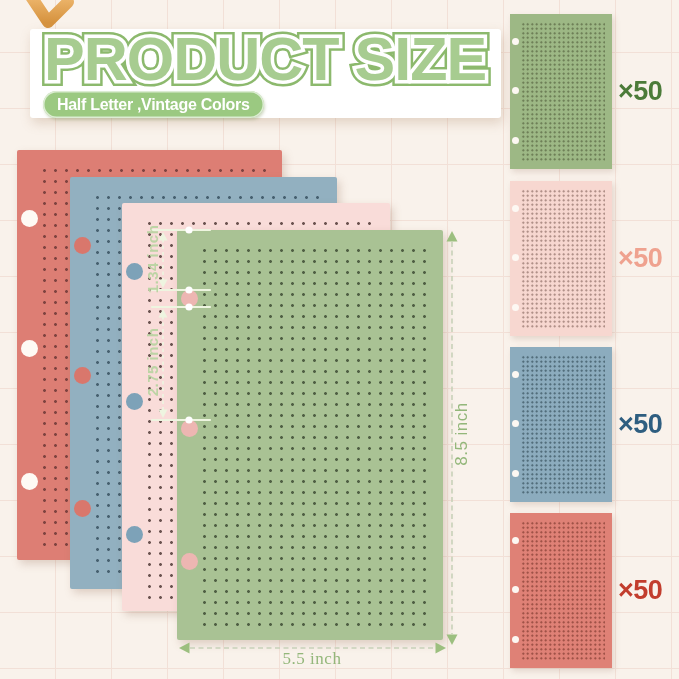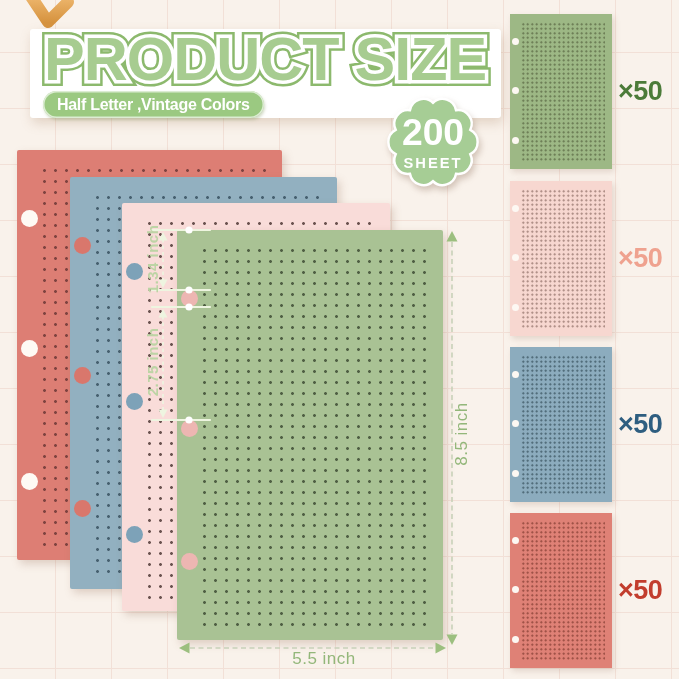--- a/index.html
+++ b/index.html
@@ -98,27 +98,20 @@
 
   <div class="banner">
     <div class="title-box">
       <span class="title-layer title-outline">PRODUCT SIZE</span>
       <span class="title-layer title-white">PRODUCT SIZE</span>
       <span class="title-layer title-fill">PRODUCT SIZE</span>
     </div>
     <div class="subtitle-pill" style="background-color: rgb(155, 201, 129);">Half Letter ,Vintage Colors</div>
   </div>
 
-  <div class="badge">
-    <svg viewBox="-53 -53 106 106" width="104" height="104">
-      <path d="M0 -40 A14 14 0 0 1 23.5 -32.4 A14 14 0 0 1 38 -12.4 A14 14 0 0 1 38 12.4 A14 14 0 0 1 23.5 32.4 A14 14 0 0 1 0 40 A14 14 0 0 1 -23.5 32.4 A14 14 0 0 1 -38 12.4 A14 14 0 0 1 -38 -12.4 A14 14 0 0 1 -23.5 -32.4 A14 14 0 0 1 0 -40 Z" stroke="#ffffff" stroke-width="2.5" style="fill: rgb(166, 205, 149);"></path>
-      <text x="0" y="3" text-anchor="middle" font-size="38">200</text>
-      <text x="0" y="27" text-anchor="middle" font-size="15" letter-spacing="2">SHEET</text>
-    </svg>
-  </div>
 
   <div class="sheet sheet-red" style="background-color: rgb(221, 126, 116);">
     <div class="dots" style="--dot: #7e4340;"></div>
     <div class="hole h1" style="background-color: rgb(254, 250, 244);"></div>
     <div class="hole h2" style="background-color: rgb(254, 250, 244);"></div>
     <div class="hole h3" style="background-color: rgb(254, 250, 244);"></div>
   </div>
   <div class="sheet sheet-blue" style="background-color: rgb(146, 176, 192);">
     <div class="dots" style="--dot: #46606f;"></div>
     <div class="hole h1" style="background-color: rgb(217, 119, 108);"></div>
@@ -166,21 +159,21 @@
     <path d="M452 645 l-5.5 -10.5 h11 z" fill="#9cbf7f"></path>
 
     <line x1="190" y1="648" x2="435" y2="648" stroke="#c8d1b9" stroke-width="1.6" stroke-dasharray="5 3.5"></line>
     <path d="M179 648 l10.5 -5.5 v11 z" fill="#9cbf7f"></path>
     <path d="M446 648 l-10.5 -5.5 v11 z" fill="#9cbf7f"></path>
   </svg>
 
   <div class="vlabel small-measure" style="left:152px;top:259px;">1.34 inch</div>
   <div class="vlabel small-measure" style="left:152px;top:362px;">2.75 inch</div>
   <div class="vlabel big-measure" style="left:462px;top:434px;">8.5 inch</div>
-  <div class="hlabel big-measure" style="left:324px;top:659px;">5.5 inch</div>
+  <div class="hlabel big-measure" style="left:312px;top:659px;font-family:Liberation Serif, serif;">5.5 inch</div>
 
   <div class="swatch sw1" style="background-color: rgb(157, 184, 133);">
     <div class="dots" style="--dot: #65754f;"></div>
     <div class="hole sh1" style="background-color: rgb(253, 248, 243);"></div>
     <div class="hole sh2" style="background-color: rgb(253, 248, 243);"></div>
     <div class="hole sh3" style="background-color: rgb(253, 248, 243);"></div>
   </div>
   <div class="x50 sw1" style="color: rgb(76, 123, 57);">×50</div>
 
   <div class="swatch sw2" style="background-color: rgb(247, 215, 208);">

